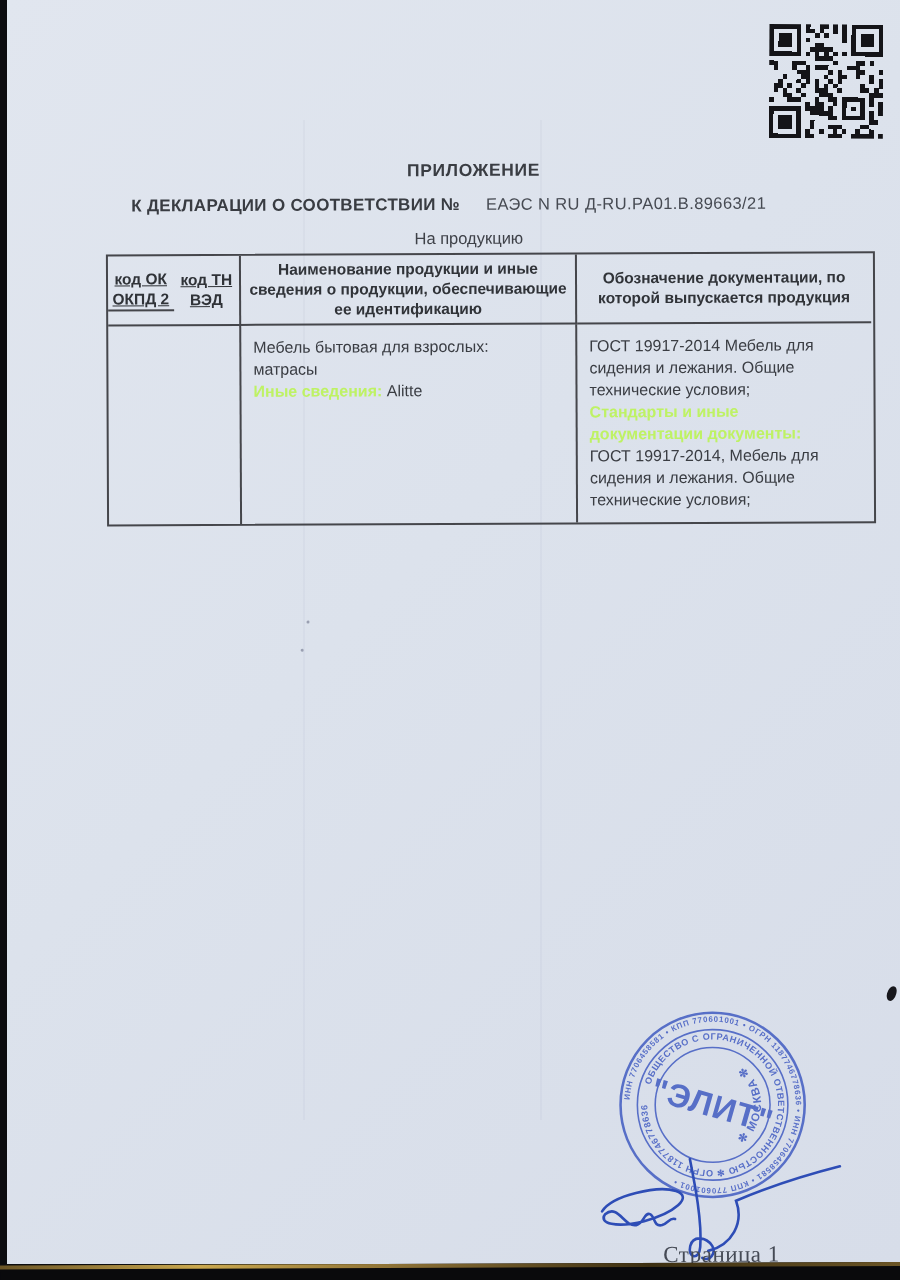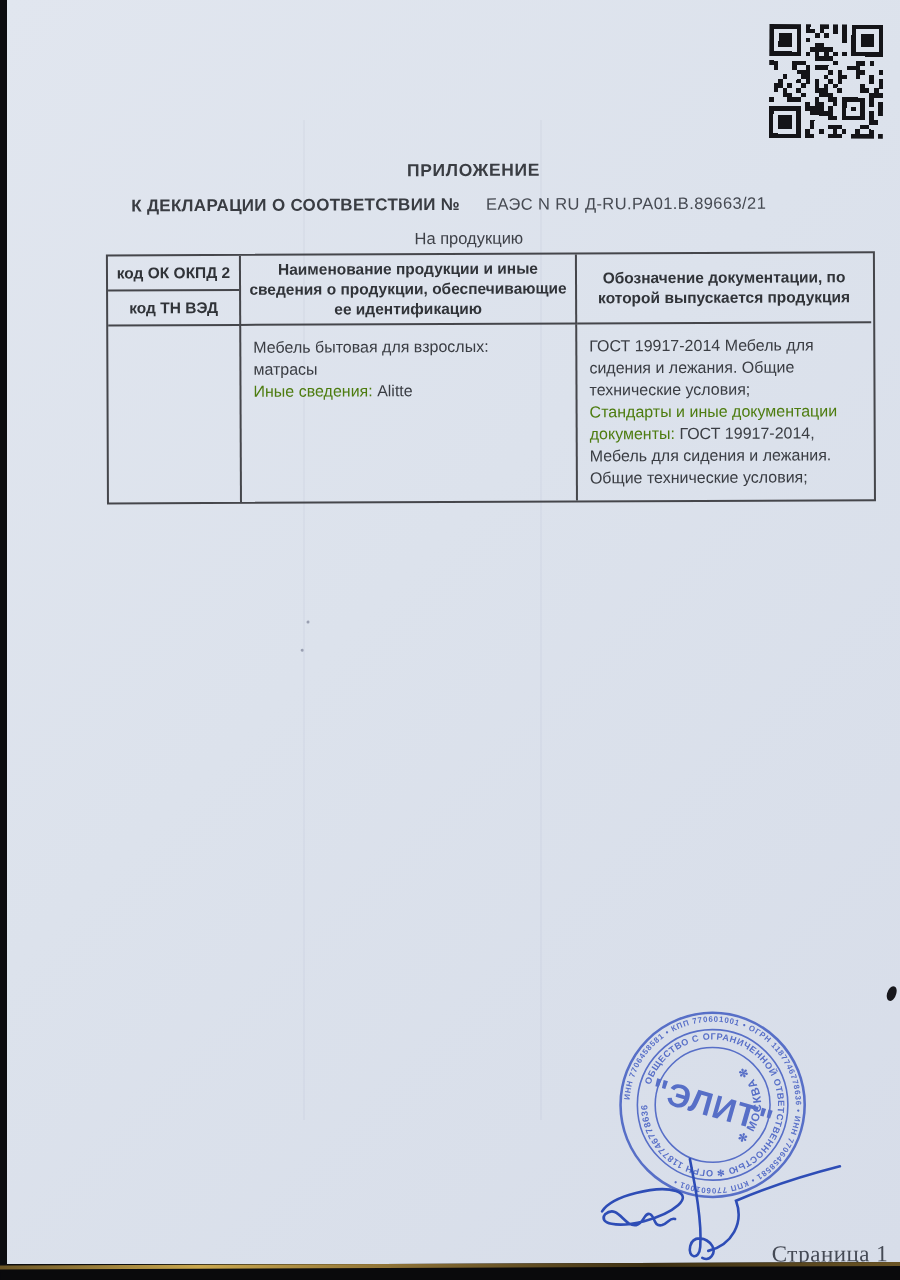--- a/index.html
+++ b/index.html
@@ -52,37 +52,37 @@
     display:grid;grid-template-columns:131px 338px 294px;
     color:#35383e;
   }
   .hdr{border-bottom:2.5px solid #45464b;}
   .c-mid{border-left:2px solid #45464b;border-right:2px solid #45464b;}
   .hcell{
     display:flex;align-items:center;justify-content:center;text-align:center;
     font-weight:bold;font-size:15.5px;line-height:20px;padding:4px 8px;box-sizing:border-box;
     color:#303338;
   }
-  .col1h{display:flex;flex-direction:column;padding:0;}
+  .col1h{display:flex;flex-direction:row;padding:0;text-decoration:underline;}
   .col1h .sub{flex:1;display:flex;align-items:center;justify-content:center;width:100%;}
   .col1h .sub:first-child{border-bottom:2px solid #45464b;}
   .bcell{min-height:168px;padding:11px 12px;box-sizing:border-box;font-size:16px;line-height:22px;color:#3a3d43;}
   .bcell.docs{padding-right:26px;}
-  .b{font-weight:normal;color:#4d7c0f;}
+  .b{font-weight:bold;color:#bef264;}
 
   
   .stamp{position:absolute;left:611px;top:1007px;width:198px;height:198px;opacity:.9;}
   .stamp svg{mix-blend-mode:multiply;}
 
   
   .signature{position:absolute;left:575px;top:1130px;width:290px;height:145px;}
 
   
   .page-number{
-    position:absolute;left:660px;top:1243px;width:225px;text-align:right;
+    position:absolute;left:660px;top:1243px;width:225px;text-align:left;
     font-family:"Liberation Serif","DejaVu Serif",serif;
     font-size:23px;color:#454a55;letter-spacing:.5px;z-index:5;
   }
 
   .ink-blot{position:absolute;left:885px;top:988px;width:9px;height:15px;background:#17171c;
     border-radius:60% 40% 55% 45%;transform:rotate(14deg);}
   .speck{position:absolute;width:3px;height:3px;border-radius:50%;background:rgba(55,60,90,.4);}
 </style>
 </head>
 <body>

